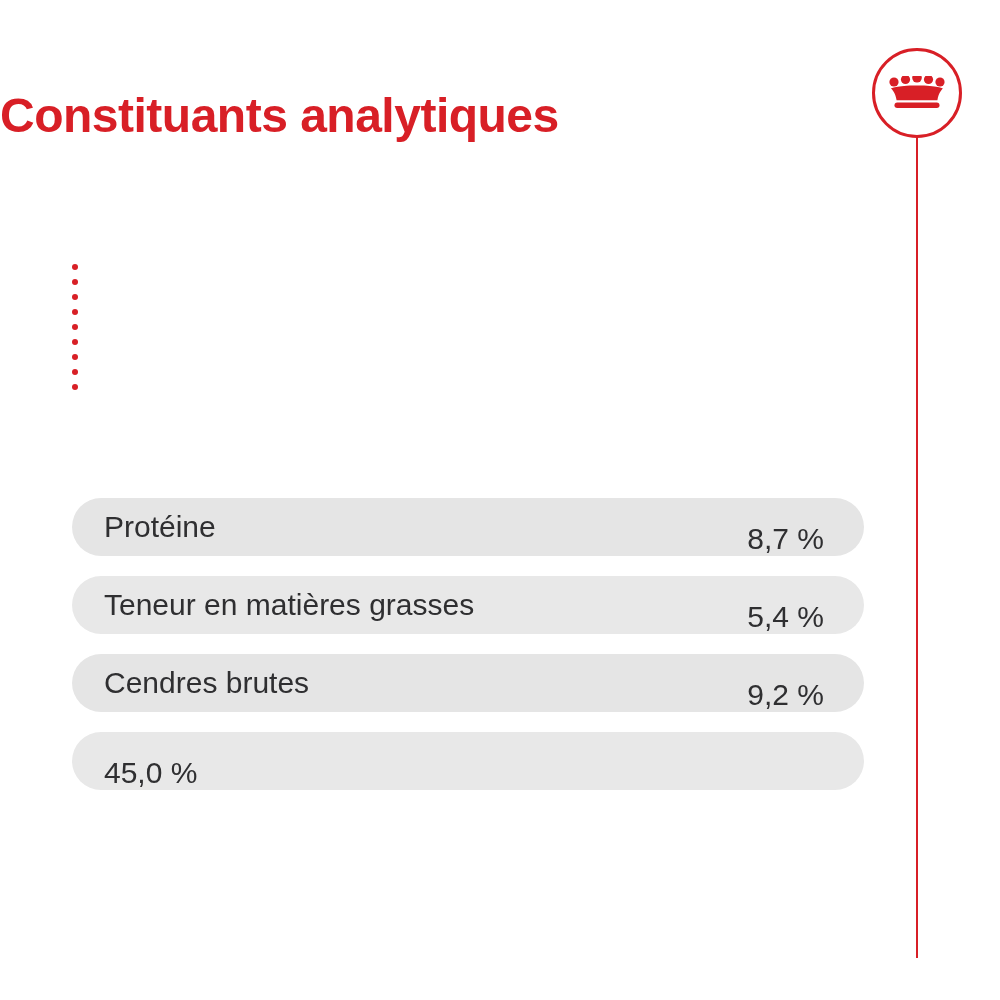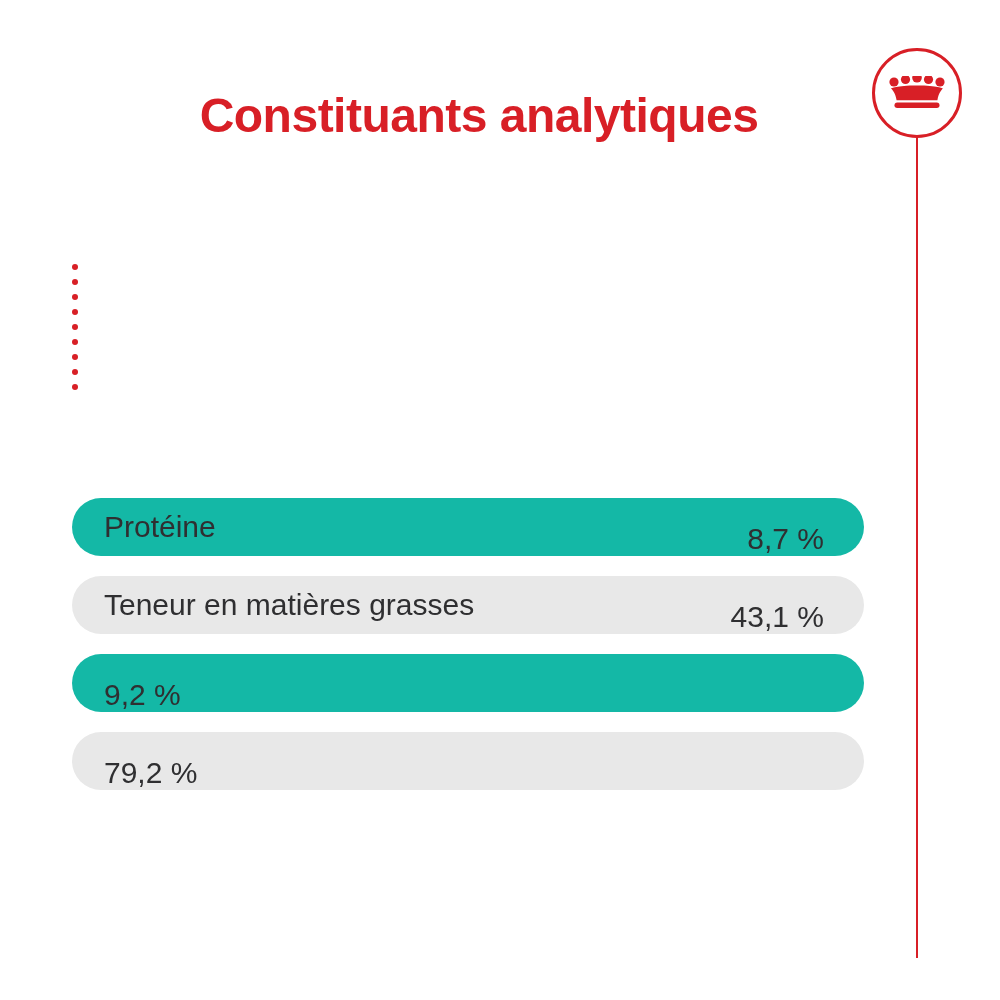--- a/index.html
+++ b/index.html
@@ -52,27 +52,25 @@
     background: #d81f26;
     z-index: 2;
   }
 
   
   .title {
     position: absolute;
     top: 90px;
     left: 0;
     width: 870px;
-    text-align: center;
     color: #d81f26;
     font-size: 48px;
     font-weight: bold;
     letter-spacing: -0.5px;
     line-height: 1.1;
-    margin-left: 44px;
   }
 
   
   .intro-wrap {
     position: absolute;
     top: 262px;
     left: 72px;
     width: 800px;
     display: flex;
     align-items: flex-start;
@@ -113,21 +111,21 @@
     border-radius: 29px;
     display: flex;
     align-items: center;
     justify-content: space-between;
     padding: 0 40px 0 32px;
     box-sizing: border-box;
     margin-bottom: 20px;
     color: #2f2f31;
     font-size: 30px;
   }
-  .row.shade-dark  { background: #14b8a6; }
+  .row.shade-dark  { background: #e5e5e5; }
   .row.shade-light { background: #e8e8e8; }
   .row .label { font-weight: 400; }
   .row .value { font-weight: 400; white-space: nowrap; margin-top: 24px; }
 </style>
 </head>
 <body>
 
 <div class="page">
 
   <div class="brand-mark">
@@ -163,26 +161,27 @@
 
   <div class="rows">
 
     <div class="row shade-dark">
       <span class="label">Protéine</span>
       <span class="value">8,7 %</span>
     </div>
 
     <div class="row shade-light">
       <span class="label">Teneur en matières grasses</span>
-      <span class="value">43,1 %</span>
+      <span class="value">5,4 %</span>
     </div>
 
     <div class="row shade-dark">
+      <span class="label">Cendres brutes</span>
       <span class="value">9,2 %</span>
     </div>
 
     <div class="row shade-light">
-      <span class="value">79,2 %</span>
+      <span class="value">45,0 %</span>
     </div>
 
   </div>
 
 </div>
 
 </body></html>

